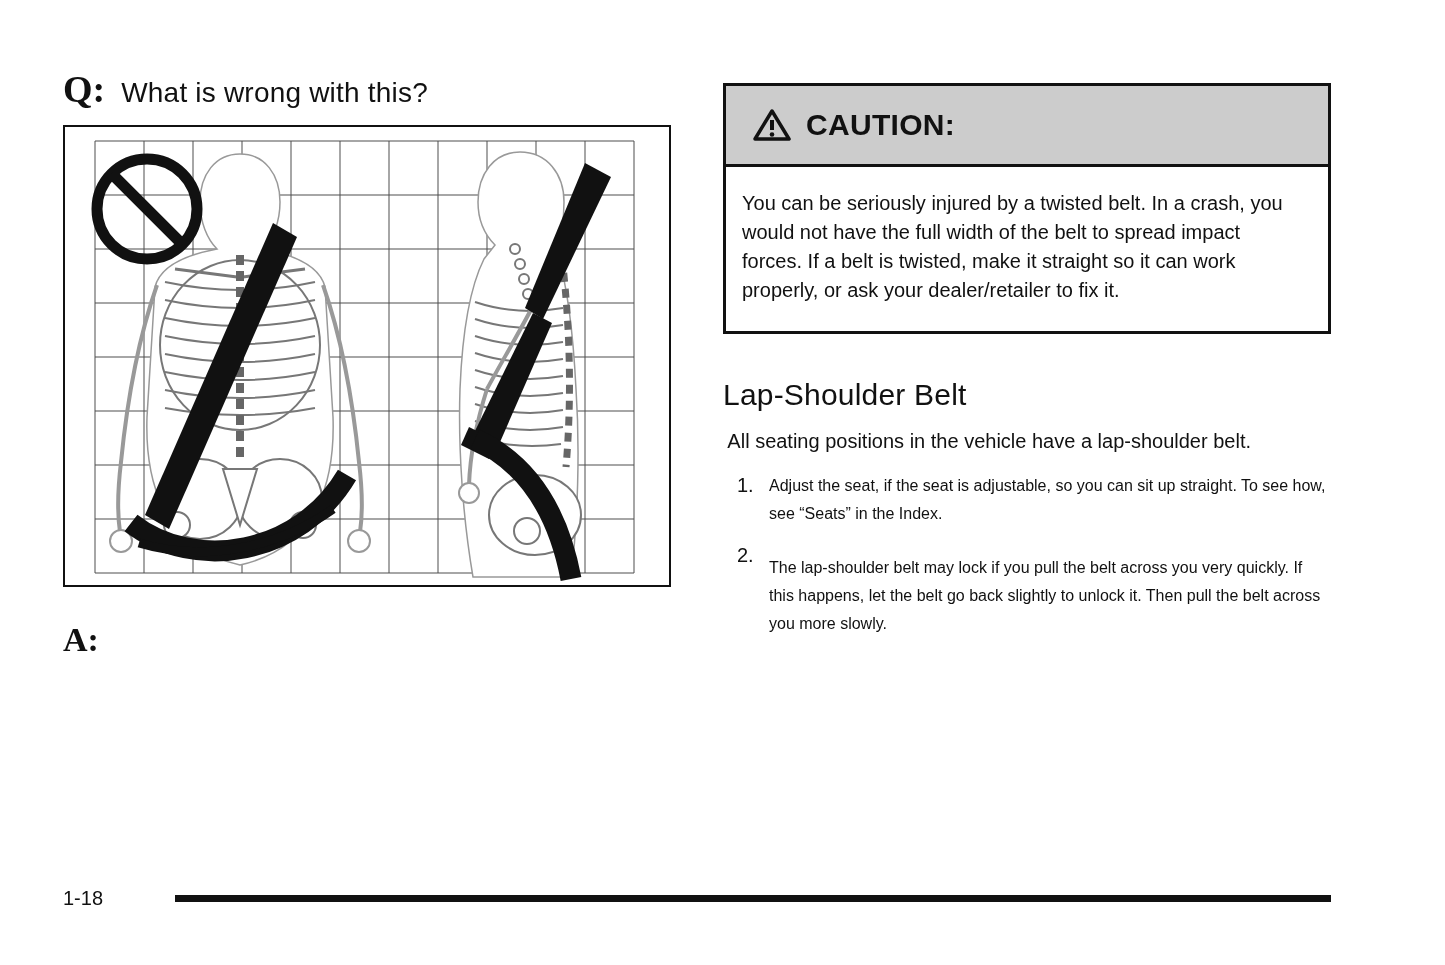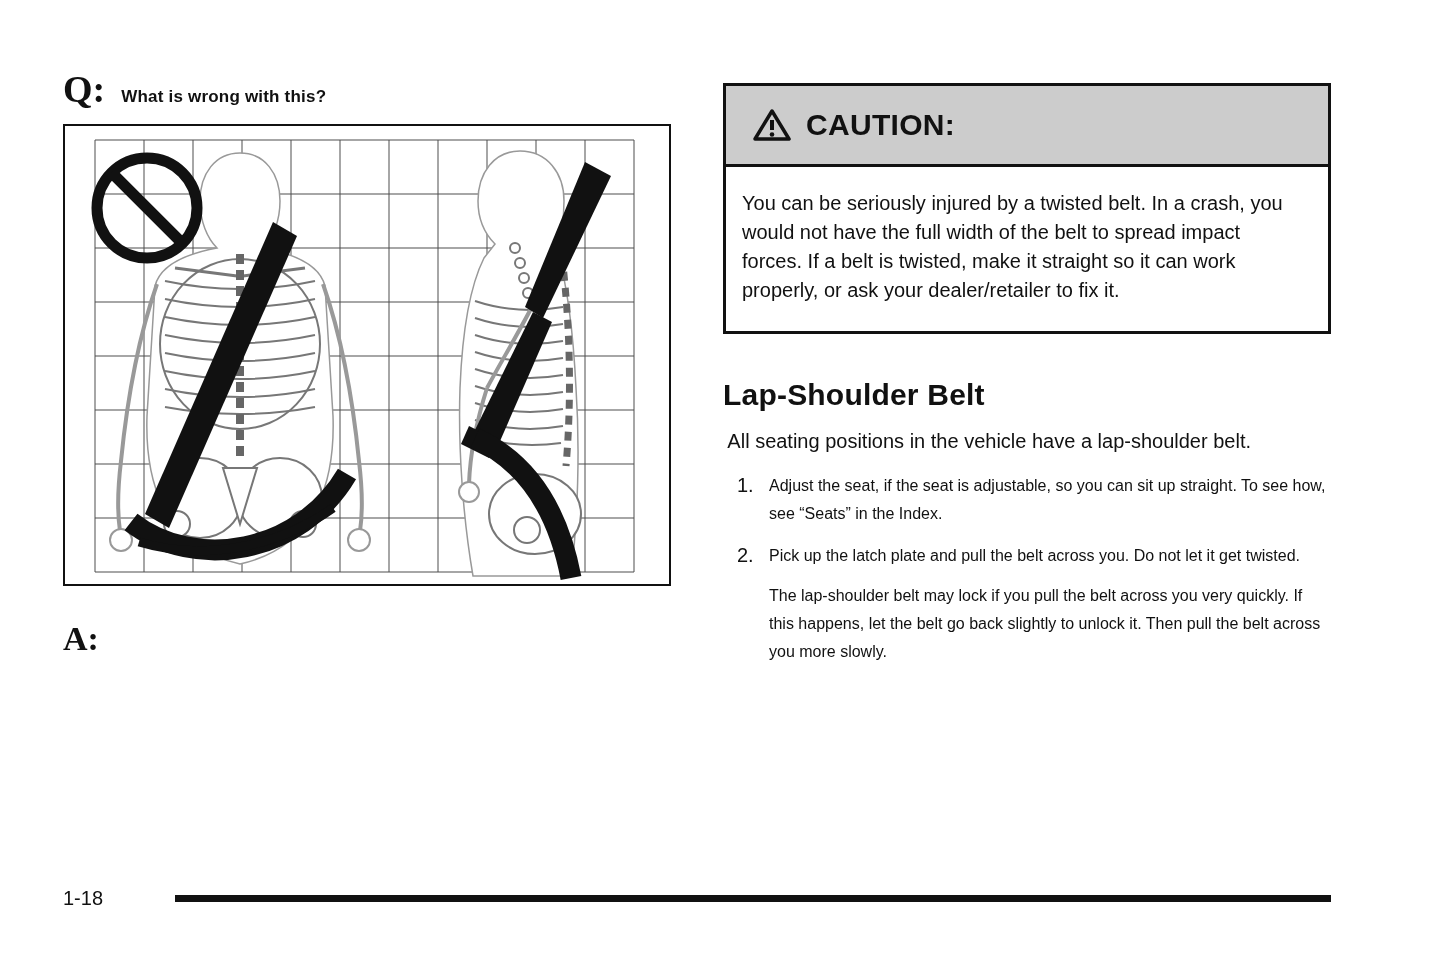--- a/index.html
+++ b/index.html
@@ -8,35 +8,35 @@
     background:#ffffff;
     color:#111;
     font-family:"Liberation Sans", sans-serif;
   }
   .page { position:relative; width:1445px; height:965px; background:#fff; overflow:hidden; }
 
   
   .col-left { position:absolute; left:63px; top:70px; width:608px; }
   .question { display:flex; align-items:baseline; gap:16px; }
   .qa-prefix { font-family:"Liberation Serif", serif; font-weight:bold; font-size:38px; line-height:1; }
-  .q-text { font-size:17px; font-weight:bold; letter-spacing:.2px; }
+  .q-text { font-size:28px; font-weight:normal; letter-spacing:.2px; }
   .figure-box { margin-top:16px; width:608px; height:462px; border:2px solid #111; background:#fff; overflow:hidden; }
   .figure-box svg { display:block; width:100%; height:100%; }
   .answer { margin-top:36px; display:flex; align-items:baseline; gap:14px; }
   .a-prefix { font-size:34px; }
   .a-text { font-size:20px; }
 
   
   .col-right { position:absolute; left:723px; top:83px; width:608px; }
   .caution-box { border:3px solid #111; background:#fff; }
   .caution-header { display:flex; align-items:center; gap:14px; background:#cccccc; border-bottom:3px solid #111; padding:22px 26px; }
   .caution-title { font-size:30px; font-weight:bold; letter-spacing:.3px;text-align:right; }
   .caution-body { padding:22px 26px 26px 16px; font-size:20px; line-height:29px; }
 
-  .section-title { margin-top:44px; font-size:30px; font-weight:bold; letter-spacing:.2px; }
+  .section-title { margin-top:44px; font-size:30px; font-weight:normal; letter-spacing:.2px; }
   .para { margin-top:16px; font-size:20px; line-height:26px; max-width:528px;text-align:right; }
   .steps { margin-top:18px; }
   .step { display:flex; margin-bottom:14px; }
   .step-num { flex:0 0 46px; padding-left:14px; font-size:20px; line-height:26px; }
   .step-body { flex:1; font-size:16px; line-height:28px; }
   .step-note { margin-top:12px; }
 
   
   .footer { position:absolute; left:63px; top:887px; width:1268px; display:flex; align-items:center; }
   .page-number { font-size:20px; width:112px; }
@@ -134,21 +134,20 @@
     <div class="steps">
       <div class="step">
         <span class="step-num">1.</span>
         <div class="step-body">
           <div>Adjust the seat, if the seat is adjustable, so you can sit up straight. To see how, see “Seats” in the Index.</div>
         </div>
       </div>
       <div class="step">
         <span class="step-num">2.</span>
         <div class="step-body">
-          <div>Pick up the latch plate and pull the belt across you. Do not let it get twisted.</div>
           <div class="step-note">The lap-shoulder belt may lock if you pull the belt across you very quickly. If this happens, let the belt go back slightly to unlock it. Then pull the belt across you more slowly.</div>
         </div>
       </div>
     </div>
   </div>
 
   <div class="footer">
     <span class="page-number">1-18</span>
     <div class="footer-rule"></div>
   </div>

